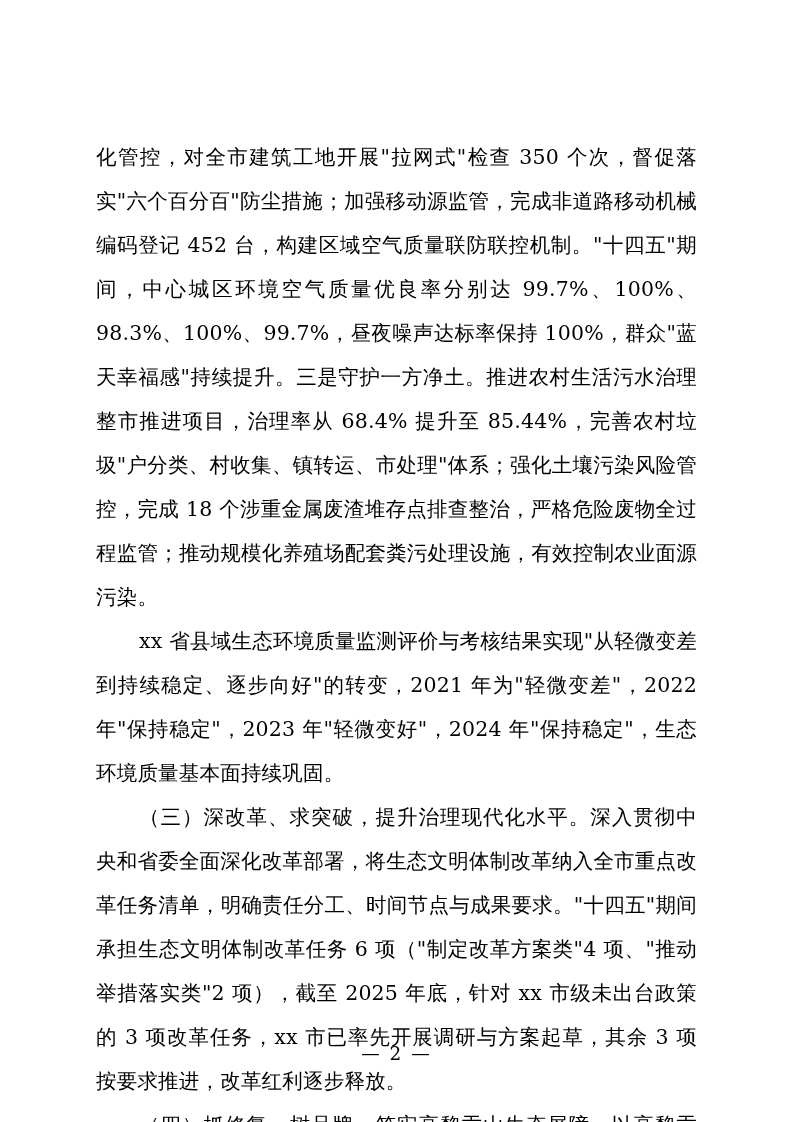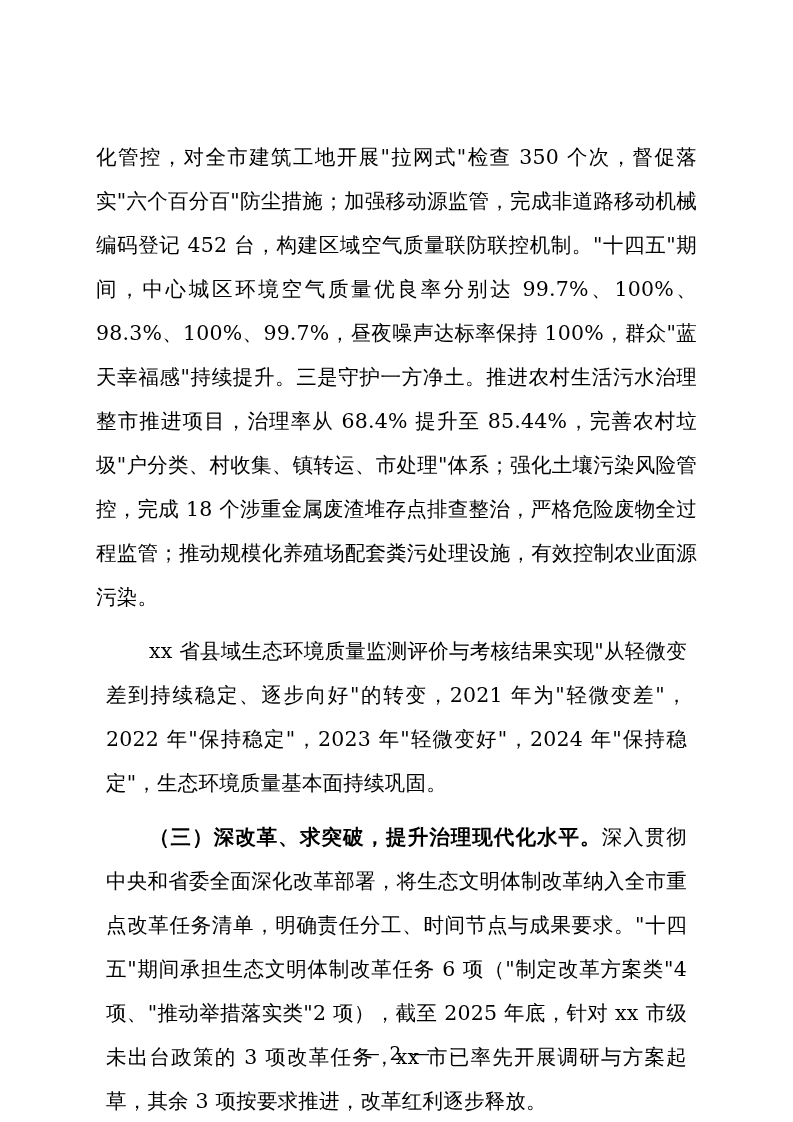--- a/index.html
+++ b/index.html
@@ -27,25 +27,25 @@
     line-height: 44px;
     text-align: justify;
     text-justify: inter-ideograph;
     letter-spacing: 0.2px;
   }
   p.para {
     margin: 0;
     text-indent: 0;
   }
   p.indent {
-    margin: 10px;
+    margin: 0;
     text-indent: 2.1em;
   }
   .bold {
-    font-weight: bold;
+    font-weight: normal;
   }
   .page-number {
     position: absolute;
     left: 0;
     right: 0;
     bottom: 58px;
     text-align: center;
     font-size: 18.5px;
     font-family: "DejaVu Serif", "Liberation Serif", serif;
     color: #000000;

